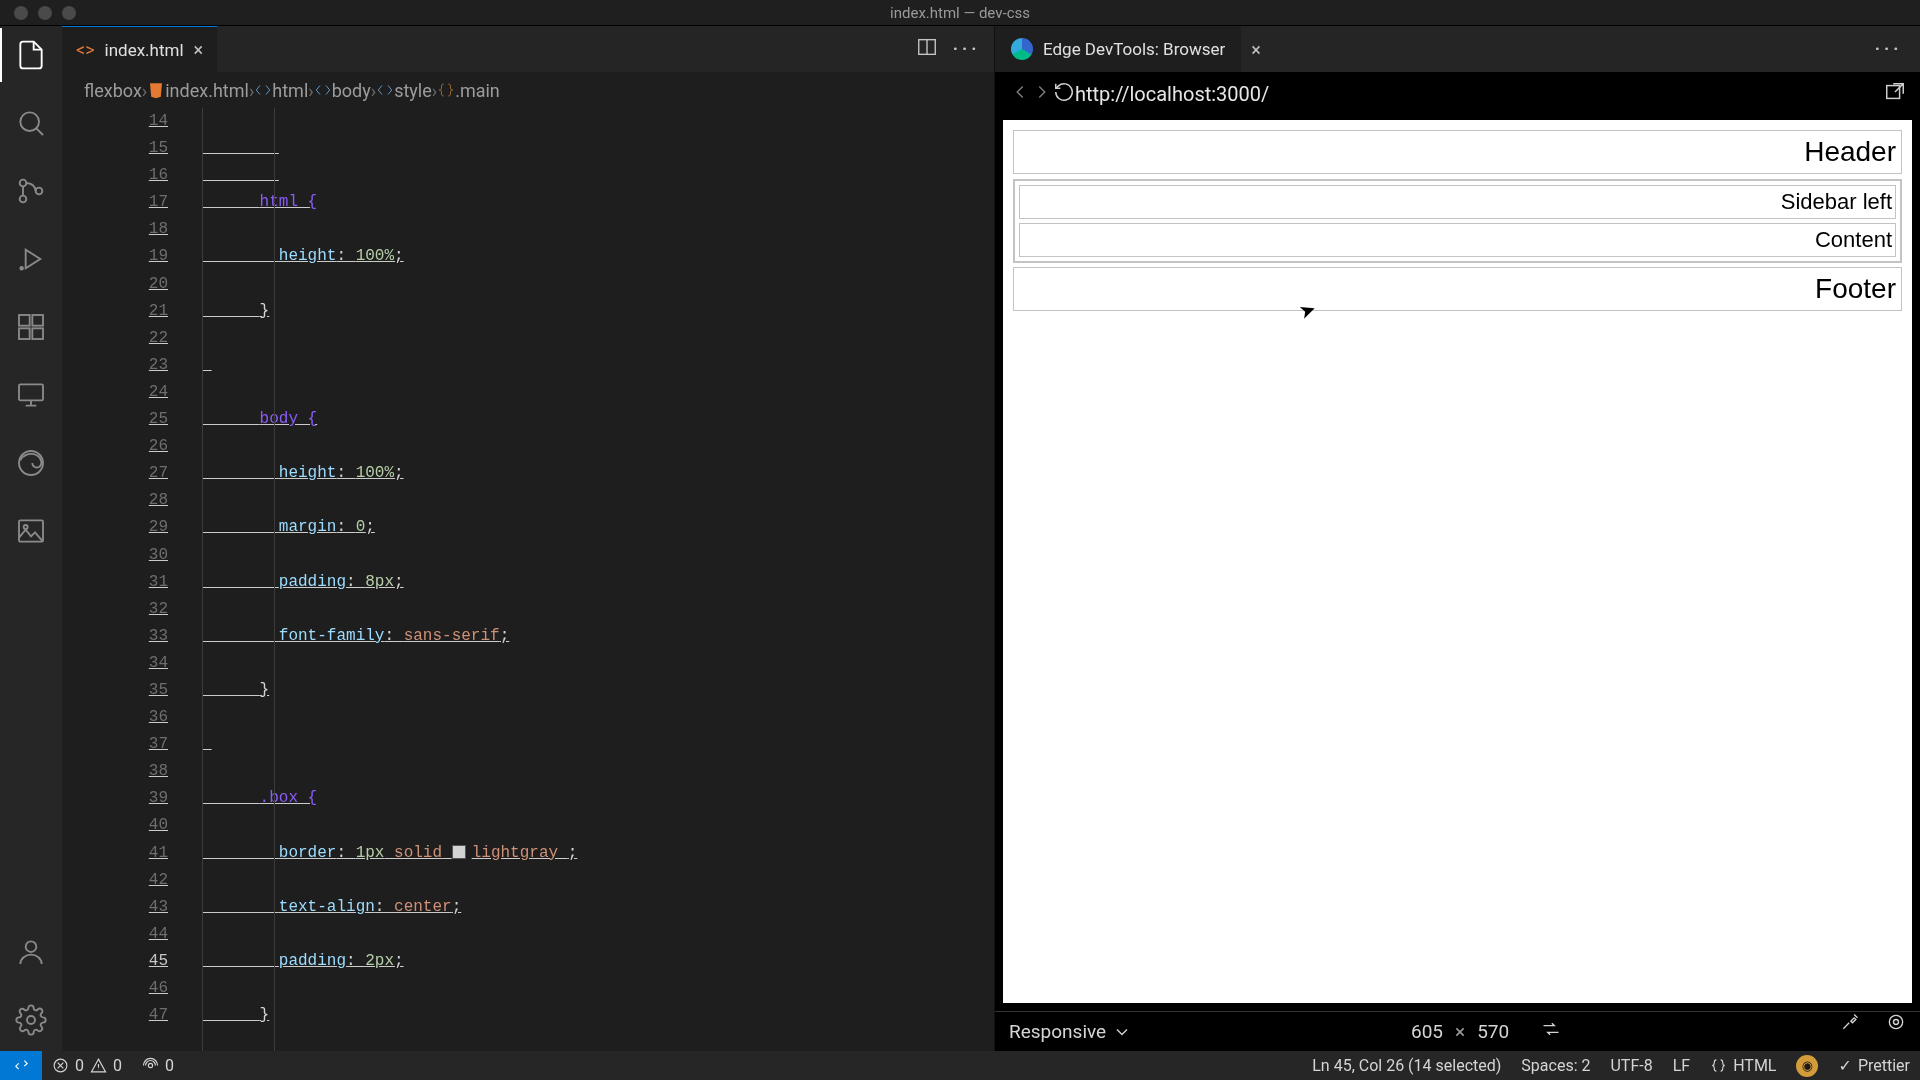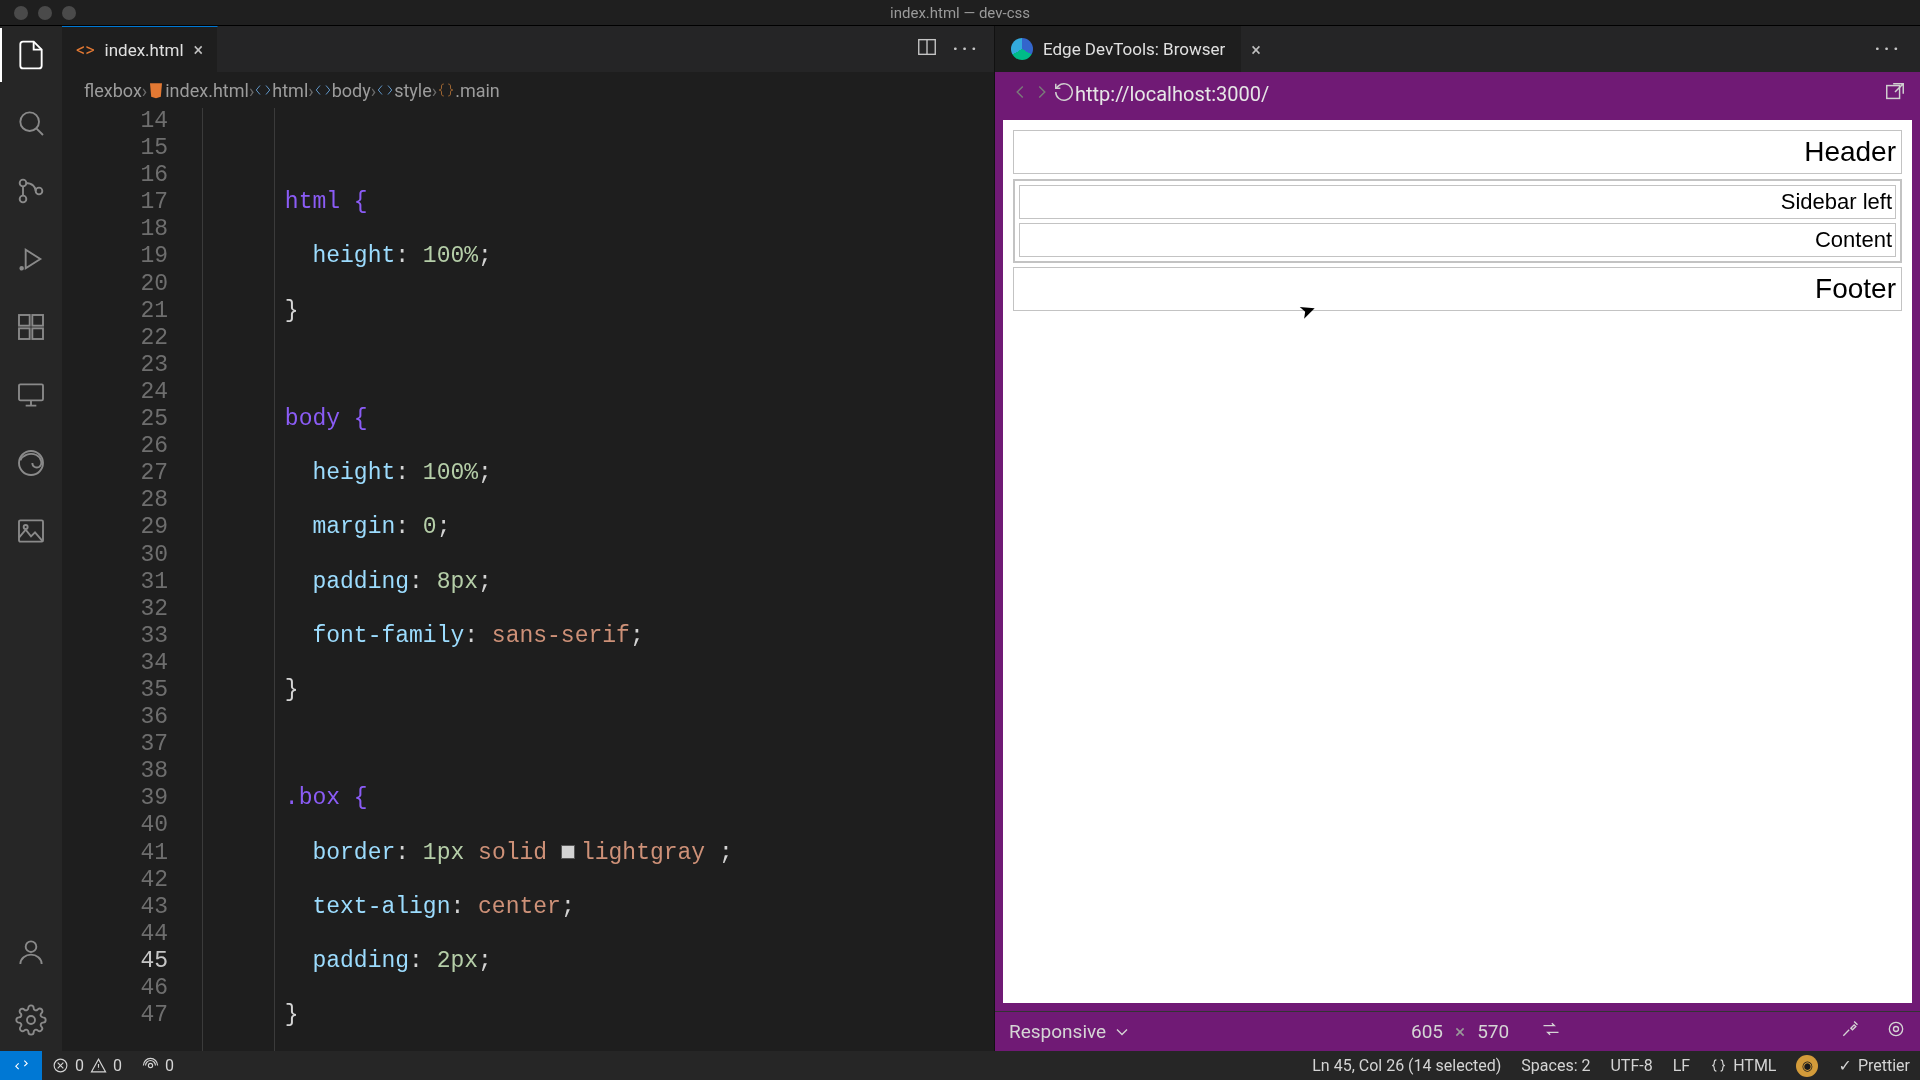--- a/index.html
+++ b/index.html
@@ -127,23 +127,24 @@
     background: #1e1e1e;
   }
   .breadcrumbs .sep { color: #6a6a6a; }
   .breadcrumbs .bc-ico { display: inline-flex; }
   .breadcrumbs .bc-ico svg { width: 18px; height: 18px; }
 
   .code-area {
     flex: 1;
     display: flex;
     font-family: Menlo, Consolas, "Courier New", monospace;
-    font-size: 23px;
+    font-size: 16px;
     line-height: 27.1px;
     overflow: hidden;
+    text-decoration: underline;
   }
   .gutter {
     width: 140px;
     text-align: right;
     padding-right: 34px;
     color: #6e6e6e;
     user-select: none;
   }
   .gutter .ln { height: 27.1px; }
   .gutter .ln.cur { color: #c6c6c6; }
@@ -173,21 +174,21 @@
     border: 1px solid #555;
     vertical-align: middle;
     margin-right: 6px;
   }
 
   
   .devtools-group {
     flex: 1;
     display: flex;
     flex-direction: column;
-    background: #701a75;
+    background: #000000;
     border-left: 1px solid #111;
   }
   .devtools-tabs {
     height: 46px;
     background: #252526;
     display: flex;
     align-items: stretch;
   }
   .devtools-tab {
     display: flex;
@@ -249,21 +250,20 @@
     top: 178px;
     left: 296px;
     font-size: 20px;
     color: #000;
     transform: rotate(-20deg);
   }
 
   .device-bar {
     height: 40px;
     display: flex;
-    align-items: center;
     padding: 0 14px;
     gap: 16px;
     color: #d5d5d5;
     font-size: 19px;
     border-top: 1px solid #333;
   }
   .device-bar .device-sel { display: flex; align-items: center; gap: 6px; }
   .device-bar .dims { display: flex; align-items: center; gap: 12px; margin-left: auto; margin-right: auto; }
   .device-bar .dim-x { color: #999; }
   .device-bar svg { width: 20px; height: 20px; stroke: currentColor; fill: none; stroke-width: 1.6; }

